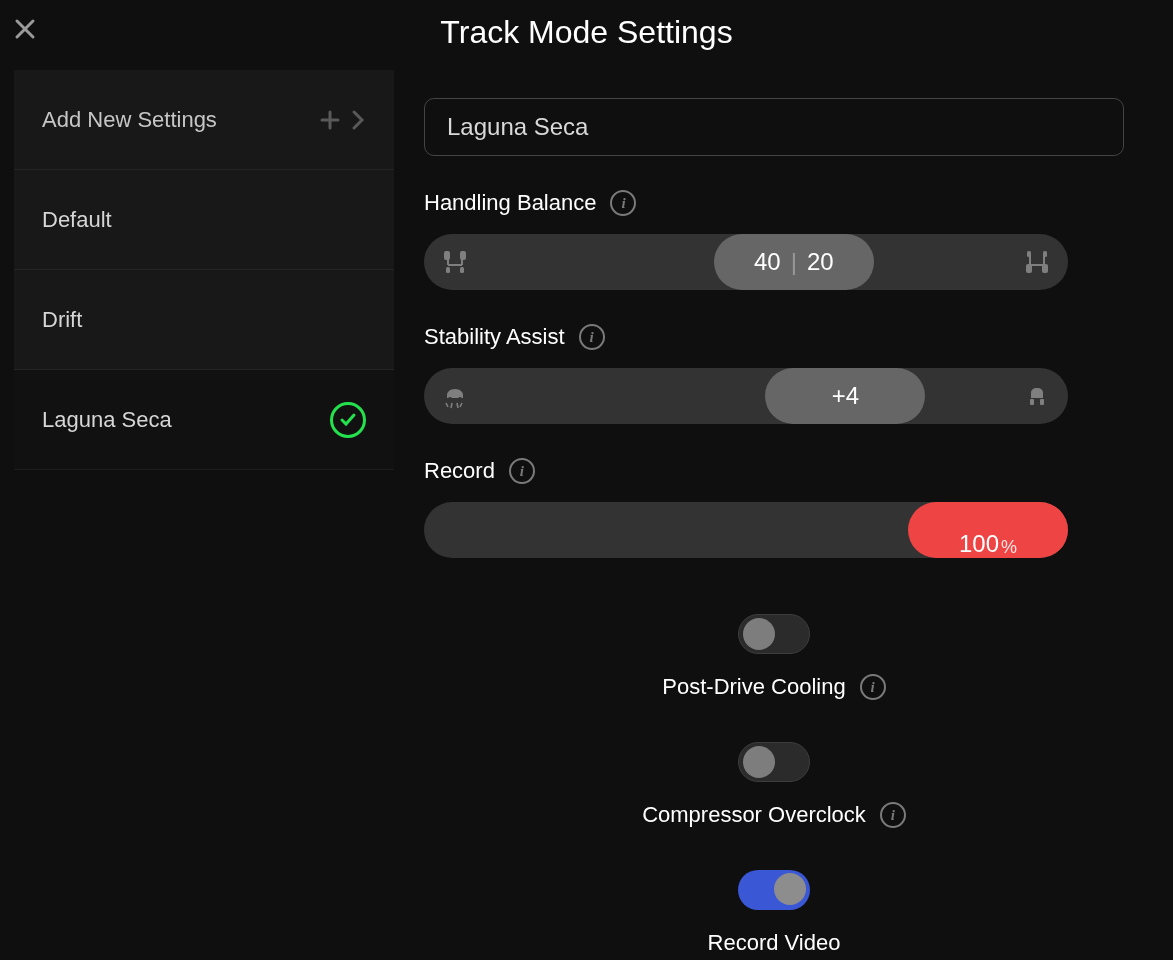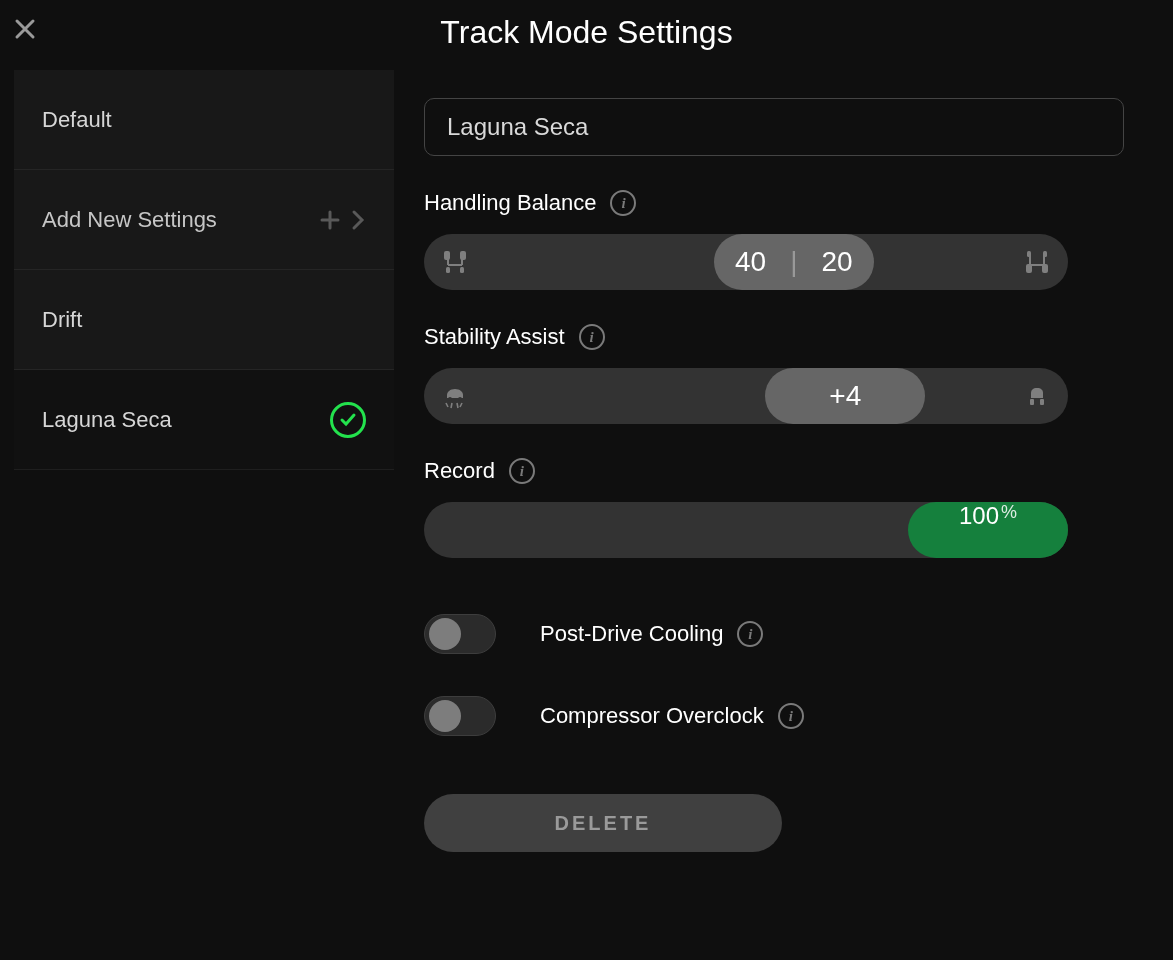--- a/index.html
+++ b/index.html
@@ -125,48 +125,49 @@
 
   .slider-thumb {
     position: absolute;
     height: 56px;
     width: 160px;
     background: #666666;
     border-radius: 28px;
     display: flex;
     align-items: center;
     justify-content: center;
-    gap: 24px;
-    font-size: 28px;
+    gap: 10px;
+    font-size: 24px;
     font-weight: 500;
     color: #ffffff;
   }
   .thumb-divider { color: #999; font-weight: 300; }
 
   .thumb-regen {
     position: absolute;
     right: 0;
     height: 56px;
     width: 160px;
-    background: #15803d;
+    background: #ef4444;
     border-radius: 28px;
     display: flex;
-    align-items: flex-start;
+    align-items: flex-end;
     justify-content: center;
     font-size: 24px;
     font-weight: 500;
     color: #ffffff;
   }
   .thumb-regen .pct { font-size: 18px; margin-left: 2px; opacity: .85; }
 
   .toggle-row {
     display: flex;
     align-items: center;
-    gap: 44px;
+    gap: 20px;
     margin-top: 42px;
+    flex-direction: column;
   }
   .toggle-row.first-toggle { margin-top: 56px; }
   .toggle {
     width: 72px; height: 40px;
     border-radius: 20px;
     position: relative;
     cursor: pointer;
   }
   .toggle.off { background: #2b2b2b; border: 1px solid #3d3d3d; }
   .toggle.on  { background: #3a57d6; }
@@ -205,33 +206,33 @@
 
 <div class="close-btn">
   <svg width="22" height="22" viewBox="0 0 22 22">
       <path d="M3 3 L19 19 M19 3 L3 19" stroke="currentColor" stroke-width="3" stroke-linecap="round"></path>
     </svg>
 </div>
 
 <div class="title">Track Mode Settings</div>
 
 <div class="sidebar">
-  <div class="sidebar-item">
-    <span class="label">Default</span>
-  </div>
   <div class="sidebar-item add">
     <span class="label">Add New Settings</span>
     <span class="add-icons">
       <svg width="24" height="24" viewBox="0 0 24 24">
           <path d="M12 4v16M4 12h16" stroke="currentColor" stroke-width="3" stroke-linecap="round"></path>
         </svg>
       <svg width="16" height="24" viewBox="0 0 16 24">
           <path d="M4 4l8 8-8 8" stroke="currentColor" stroke-width="3" stroke-linecap="round" fill="none"></path>
         </svg>
     </span>
+  </div>
+  <div class="sidebar-item">
+    <span class="label">Default</span>
   </div>
   <div class="sidebar-item">
     <span class="label">Drift</span>
   </div>
   <div class="sidebar-item selected">
     <span class="label">Laguna Seca</span>
     <span class="check-circle">
       <svg width="18" height="18" viewBox="0 0 18 18">
           <path d="M3 9l4 4 8-9" stroke="currentColor" stroke-width="3" stroke-linecap="round" fill="none"></path>
         </svg>
@@ -332,16 +333,24 @@
   <div class="toggle-row">
     <div class="toggle off">
         <div class="knob"></div>
       </div>
     <div class="toggle-label-wrap">
       <span class="toggle-label">Compressor Overclock</span>
       <span class="info-icon">i</span>
     </div>
   </div>
 
+  <div class="toggle-row">
+    <div class="toggle on">
+        <div class="knob"></div>
+      </div>
+    <div class="toggle-label-wrap">
+      <span class="toggle-label">Record Video</span>
+    </div>
+  </div>
 
   <button class="delete-btn">DELETE</button>
 
 </div>
 
 </body></html>

